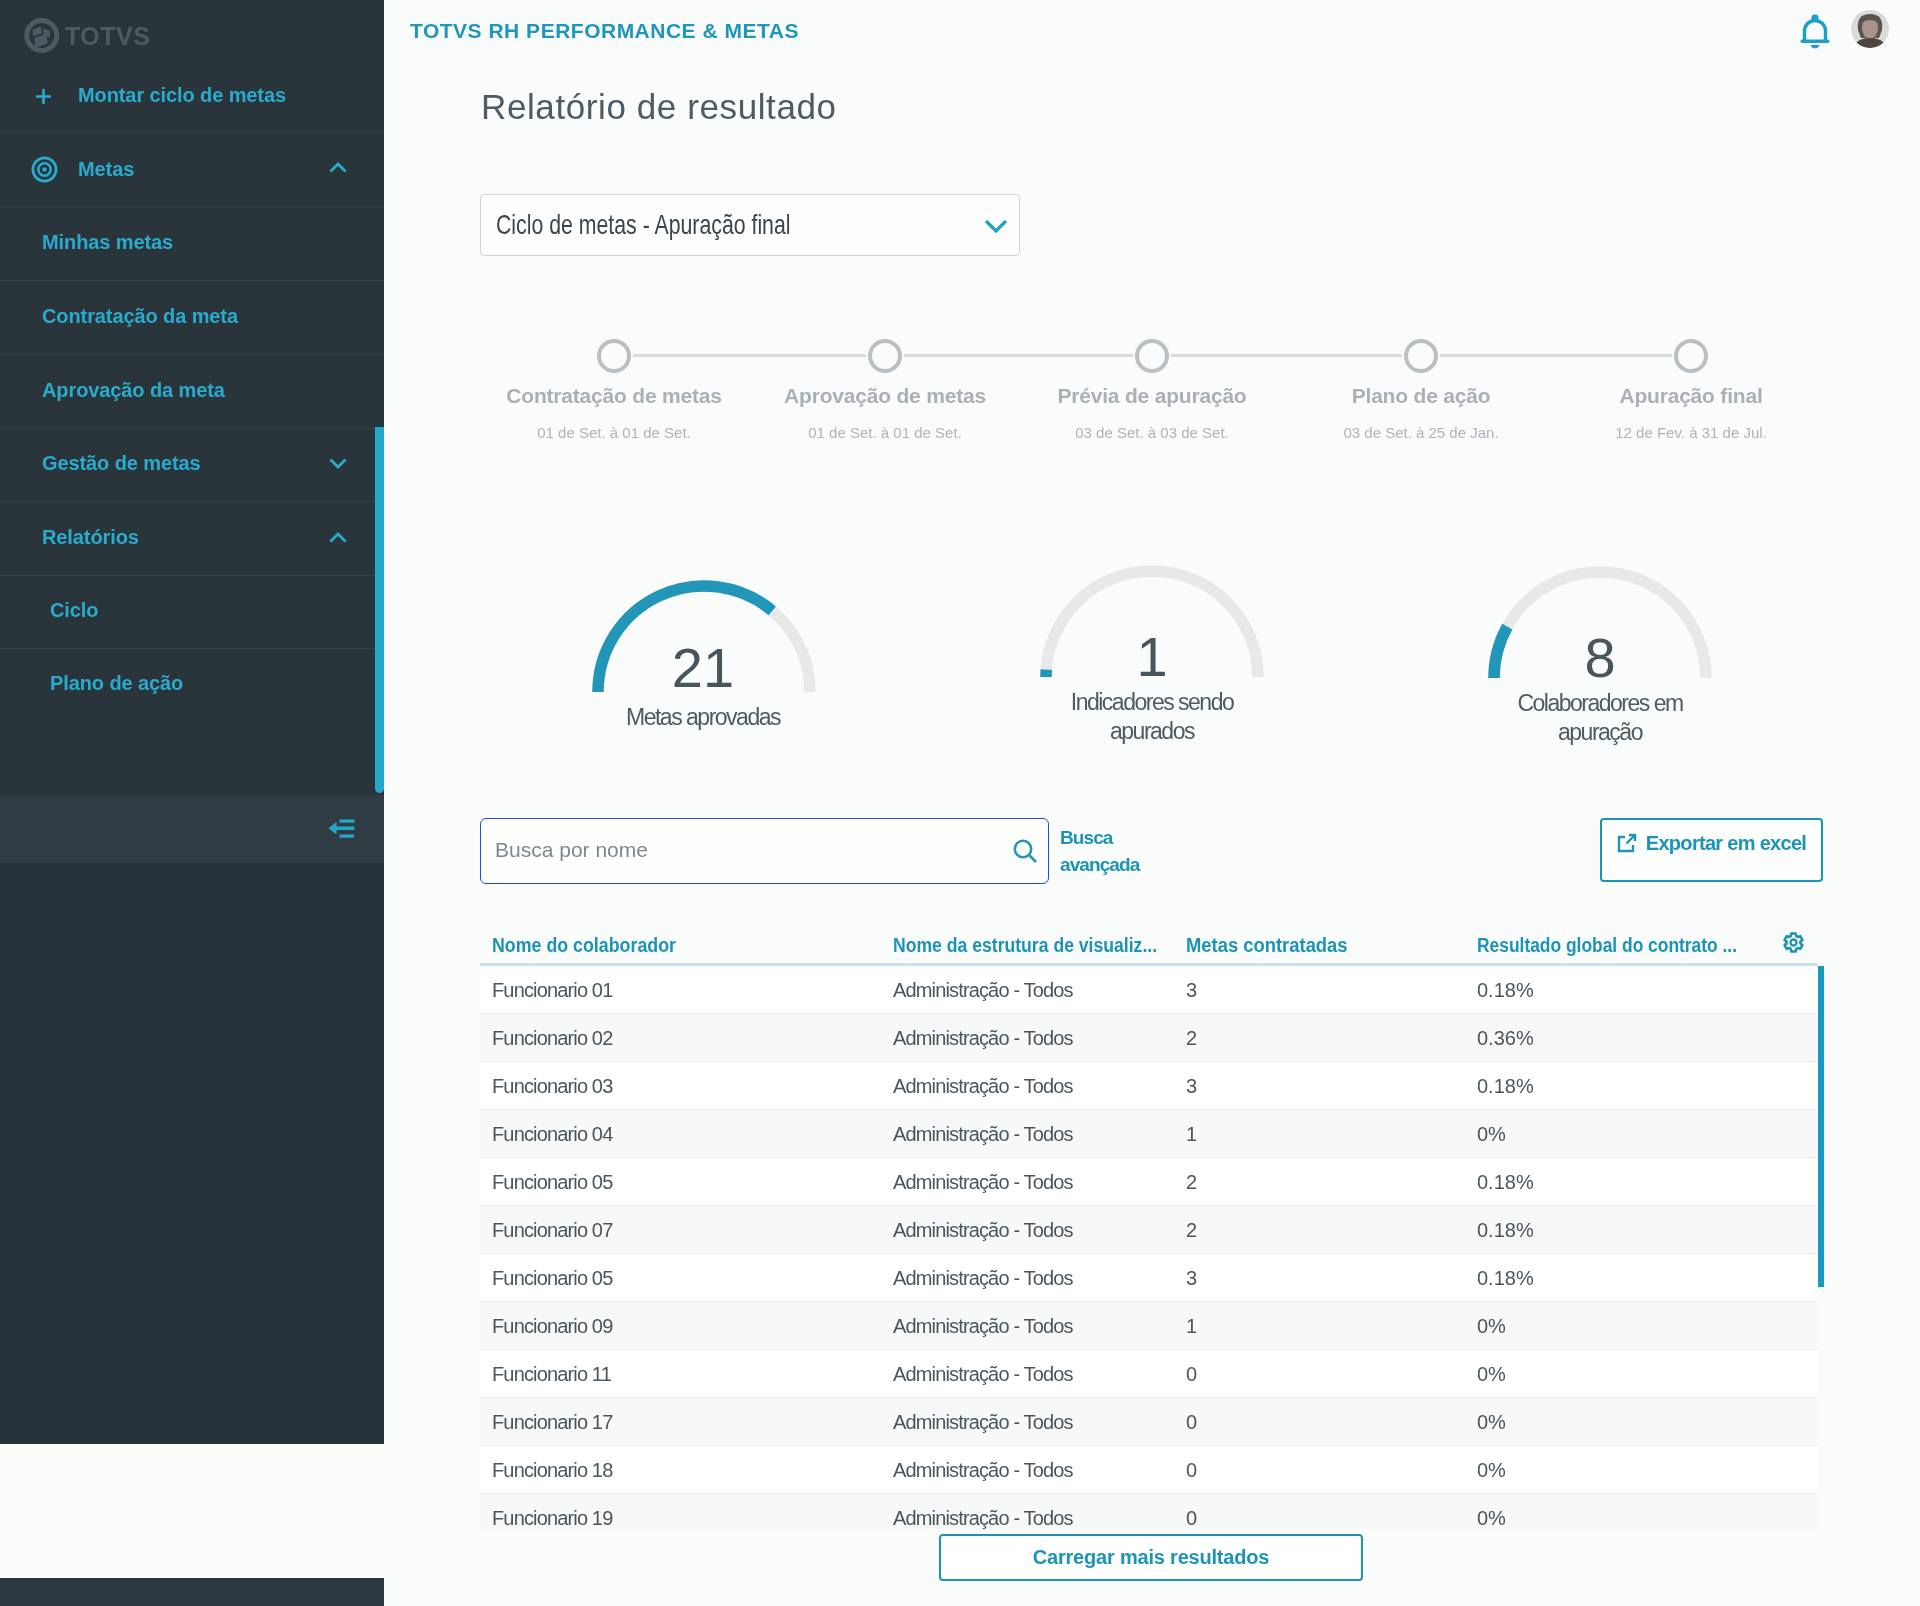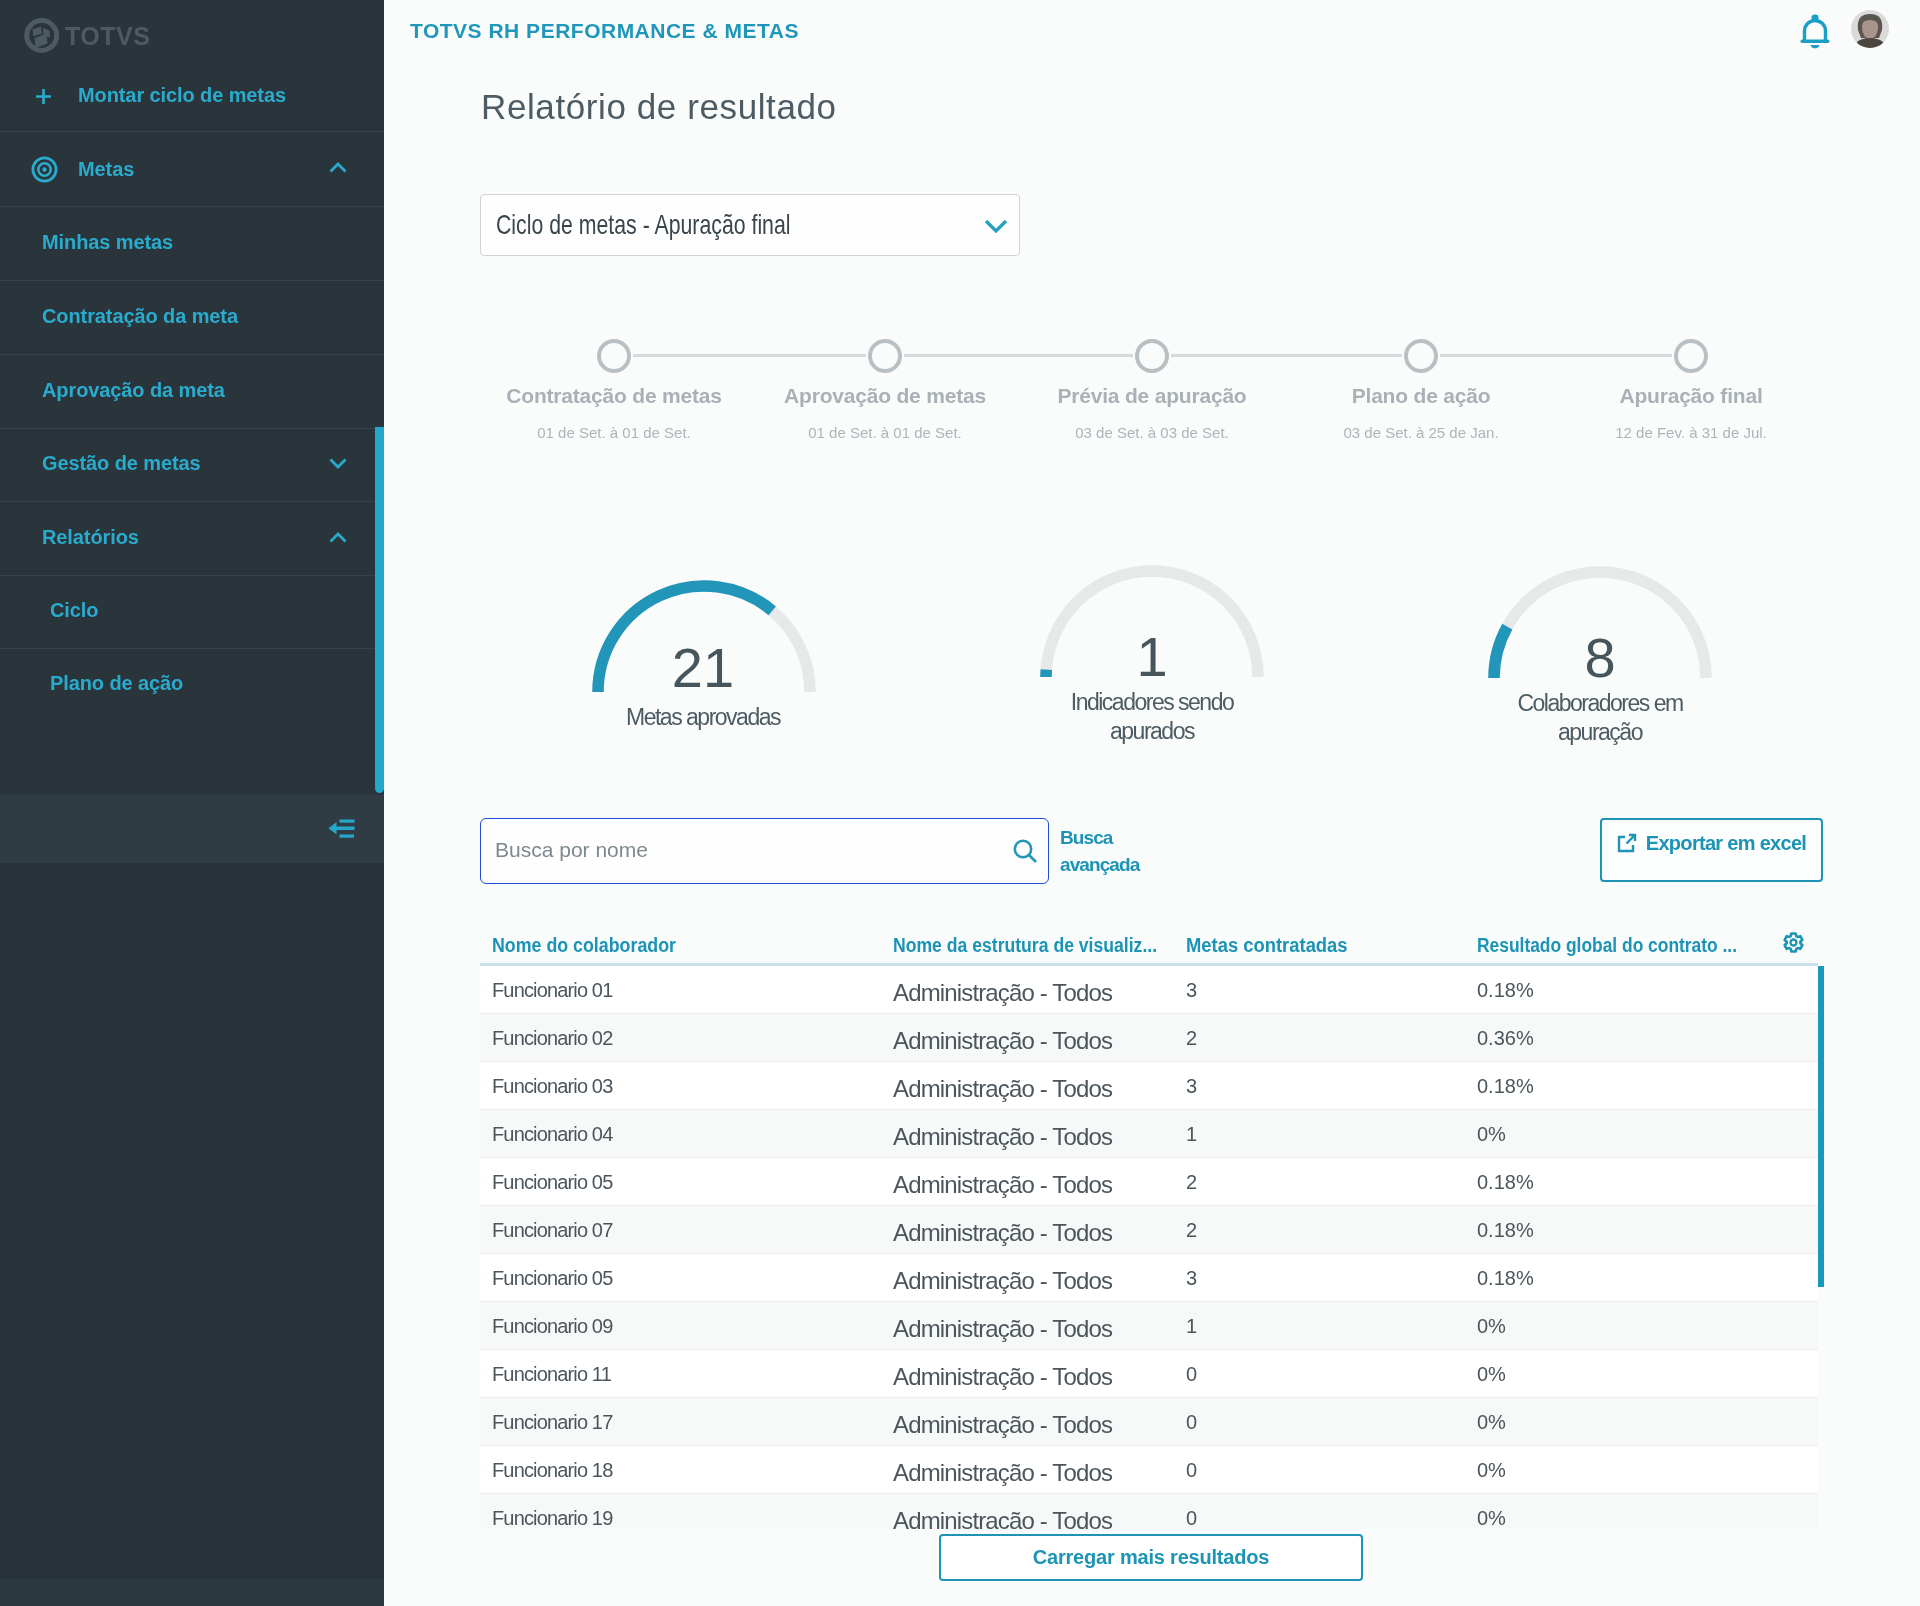--- a/index.html
+++ b/index.html
@@ -1,21 +1,21 @@
 <!DOCTYPE html>
 <html lang="pt-BR"><head>
 <meta charset="utf-8">
 <title>Relatório de resultado</title>
 <style>
 *{margin:0;padding:0;box-sizing:border-box;}
 html,body{width:1920px;height:1606px;}
 body{font-family:"Liberation Sans",sans-serif;background:#fafbfb;position:relative;overflow:hidden;}
 .abs{position:absolute;}
 
-#sidebar{position:absolute;left:0;top:0;width:384px;height:1606px;background:#273139;}
+#sidebar{position:absolute;left:0;top:0;width:384px;height:1444px;background:#273139;}
 #menuarea{position:absolute;left:0;top:0;width:384px;height:795px;background:#2a343b;}
 .mdiv{position:absolute;left:0;width:384px;height:1px;background:#37424a;}
 .mitem{position:absolute;left:0;width:384px;color:#29abcd;font-size:20px;font-weight:700;letter-spacing:-0.1px;white-space:nowrap;}
 .footerstrip{position:absolute;left:0;top:795px;width:384px;height:68px;background:#2f3c44;}
 .botstrip{position:absolute;left:0;top:1578px;width:384px;height:28px;background:#2c3840;}
 #active{position:absolute;left:0;top:721px;width:384px;height:74px;background:#1a2228;}
 #active .bar{position:absolute;left:0;top:0;width:5px;height:74px;background:#29abcd;}
 #mscroll{position:absolute;left:375px;top:427px;width:9px;height:366px;background:#24a7cb;border-radius:0 0 5px 5px;}
 
 #apptitle{position:absolute;left:410px;top:19px;font-size:21px;font-weight:700;color:#1f97ba;letter-spacing:0.5px;}
@@ -39,21 +39,21 @@
 #exportbtn{left:1600px;top:818px;width:223px;height:64px;font-size:20px;line-height:46px;letter-spacing:-0.7px;}
 #loadbtn{left:939px;top:1534px;width:424px;height:47px;font-size:20px;line-height:43px;background:#fff;letter-spacing:-0.2px;}
 
 #table{position:absolute;left:480px;top:920px;width:1338px;height:609px;overflow:hidden;}
 .th{position:absolute;top:14px;font-size:20px;font-weight:700;color:#1d94b6;transform-origin:0 0;white-space:nowrap;}
 #thborder{position:absolute;left:0;top:43px;width:1338px;height:3px;background:#c9e2ec;}
 .row{position:absolute;left:0;width:1338px;height:48px;border-bottom:1px solid #eceeee;}
 .row.odd{background:#ffffff;}
 .row.even{background:#f7f8f8;}
 .c1{position:absolute;left:12px;top:13px;font-size:20px;color:#4b565c;letter-spacing:-0.85px;}
-.c2{position:absolute;left:413px;top:13px;font-size:24px;color:#4b565c;letter-spacing:-0.85px;}
+.c2{position:absolute;left:413px;top:13px;font-size:20px;color:#4b565c;letter-spacing:-0.85px;}
 .c3{position:absolute;left:706px;top:13px;font-size:20px;color:#4b565c;}
 .c4{position:absolute;left:997px;top:13px;font-size:20px;color:#4b565c;}
 #tscroll{position:absolute;left:1818px;top:966px;width:6px;height:321px;background:#1a99bc;}
 </style>
 </head>
 <body>
 
 <div id="sidebar">
   <div id="menuarea">
 

